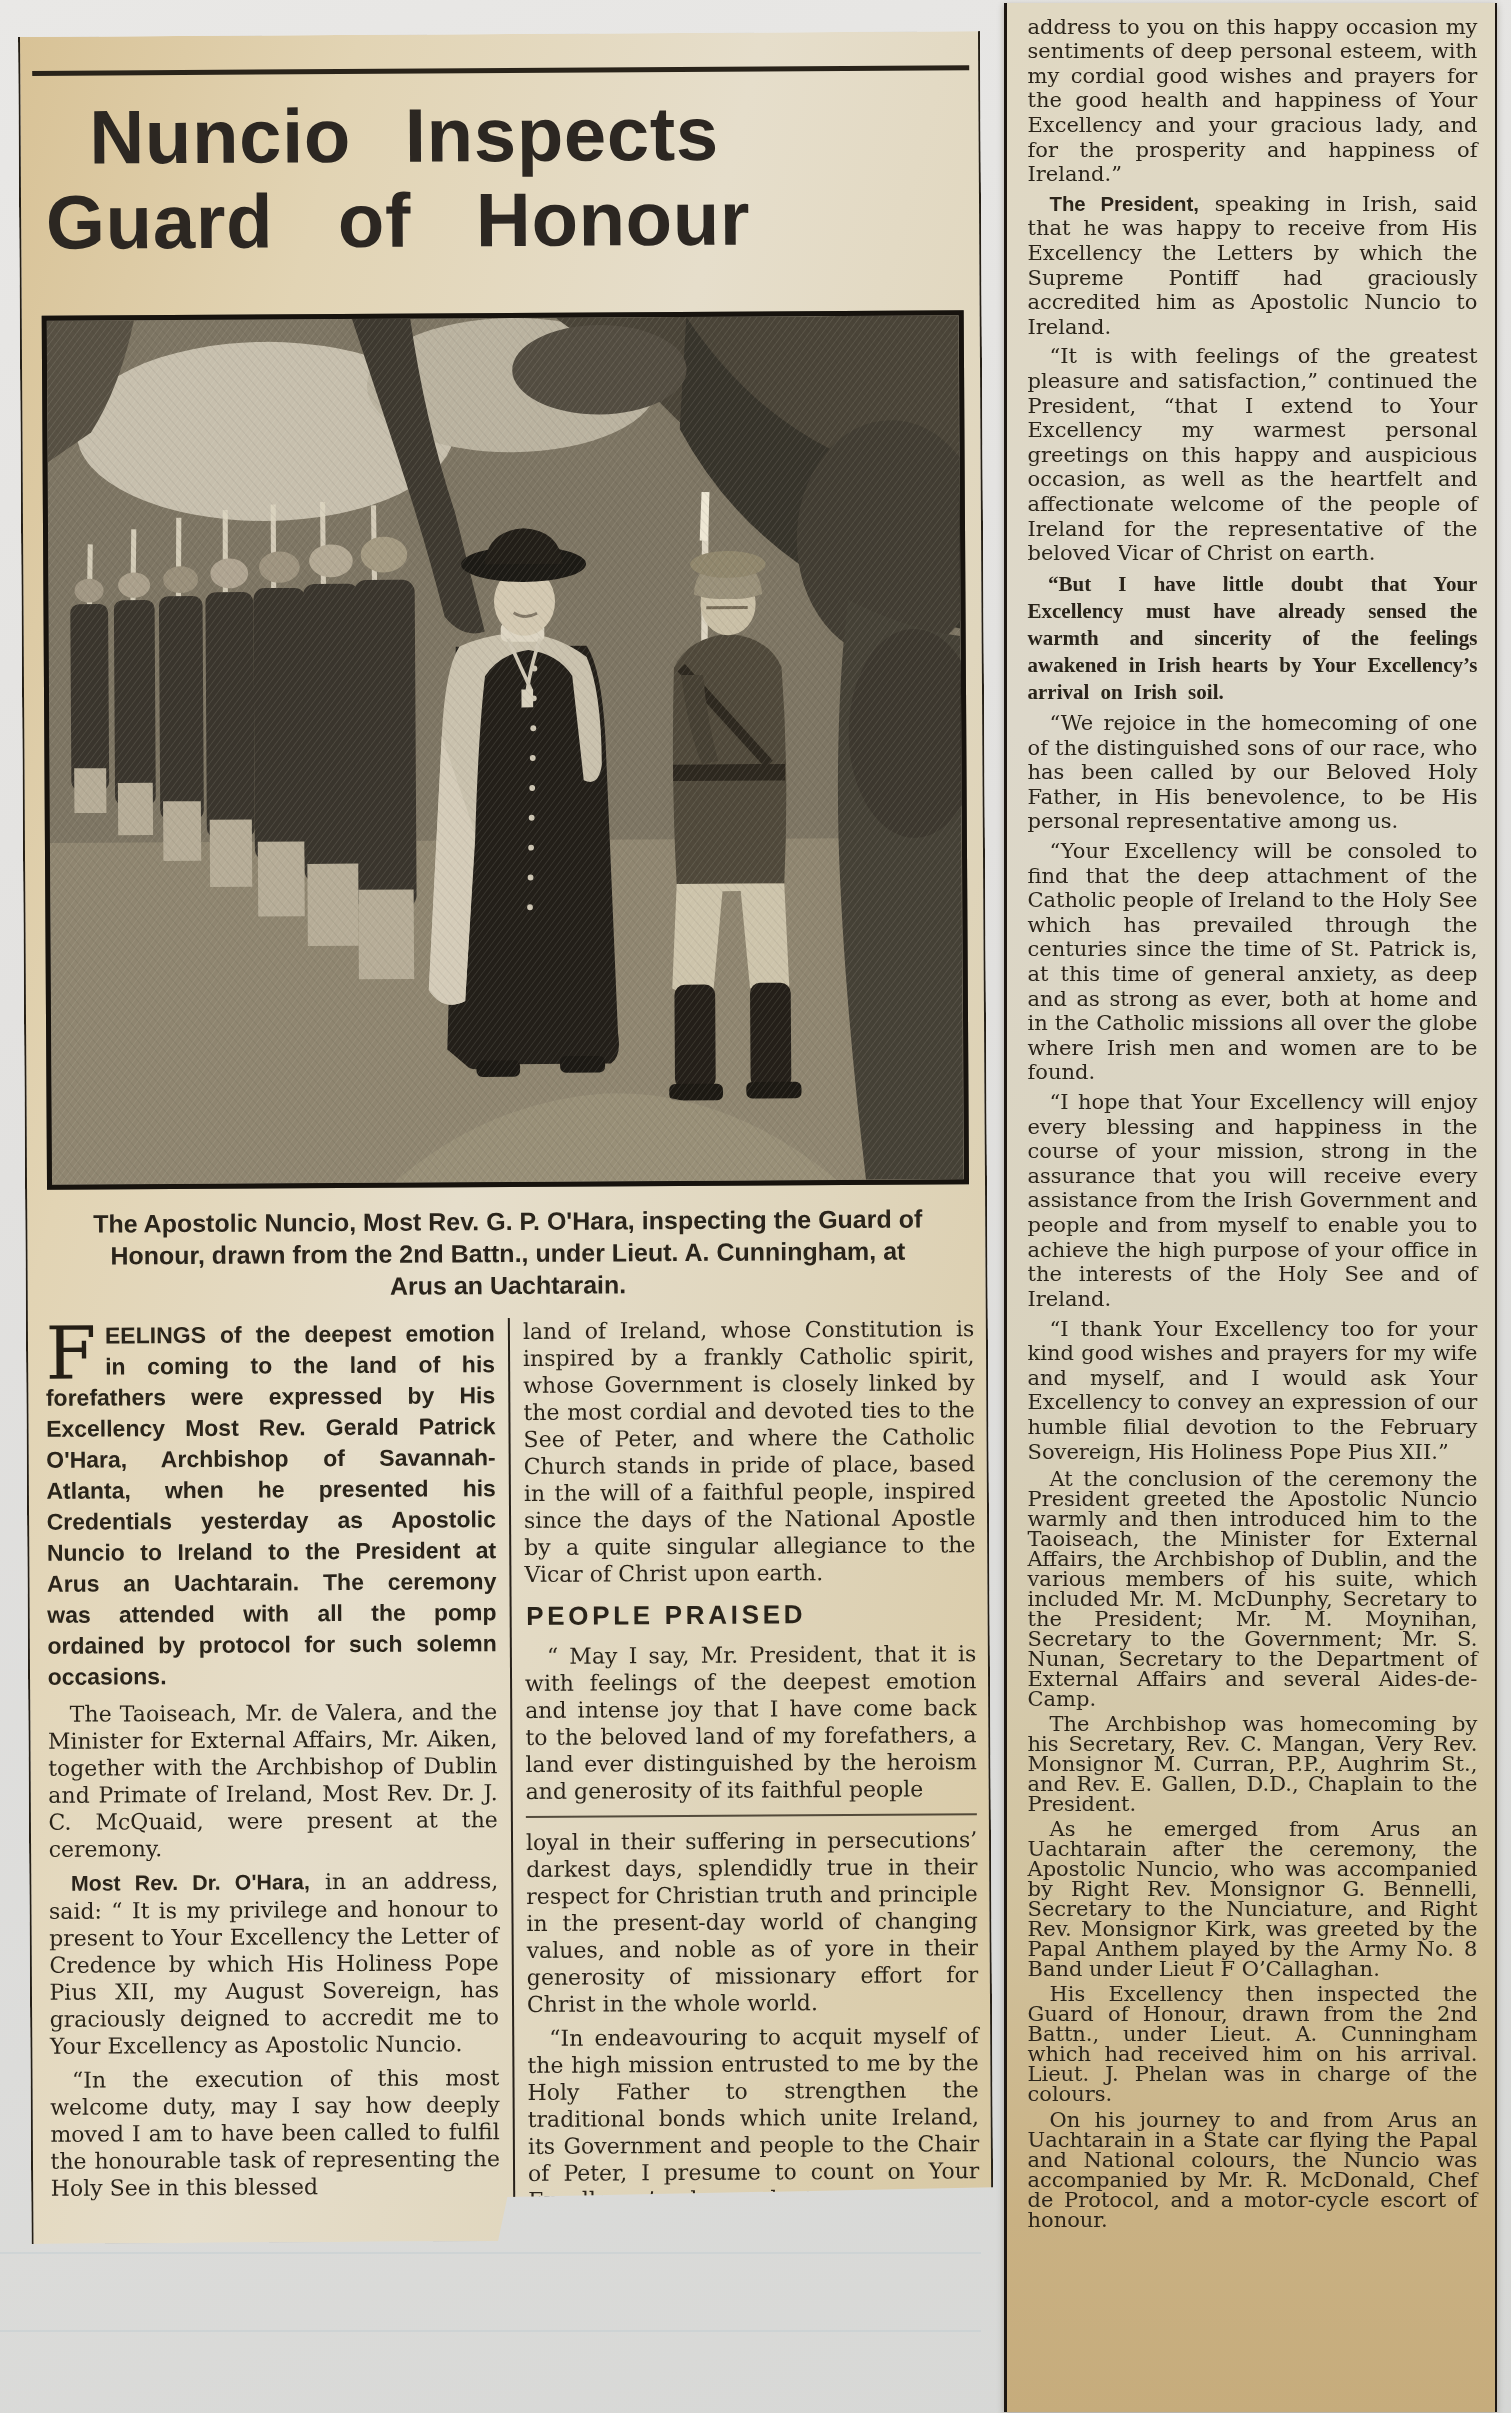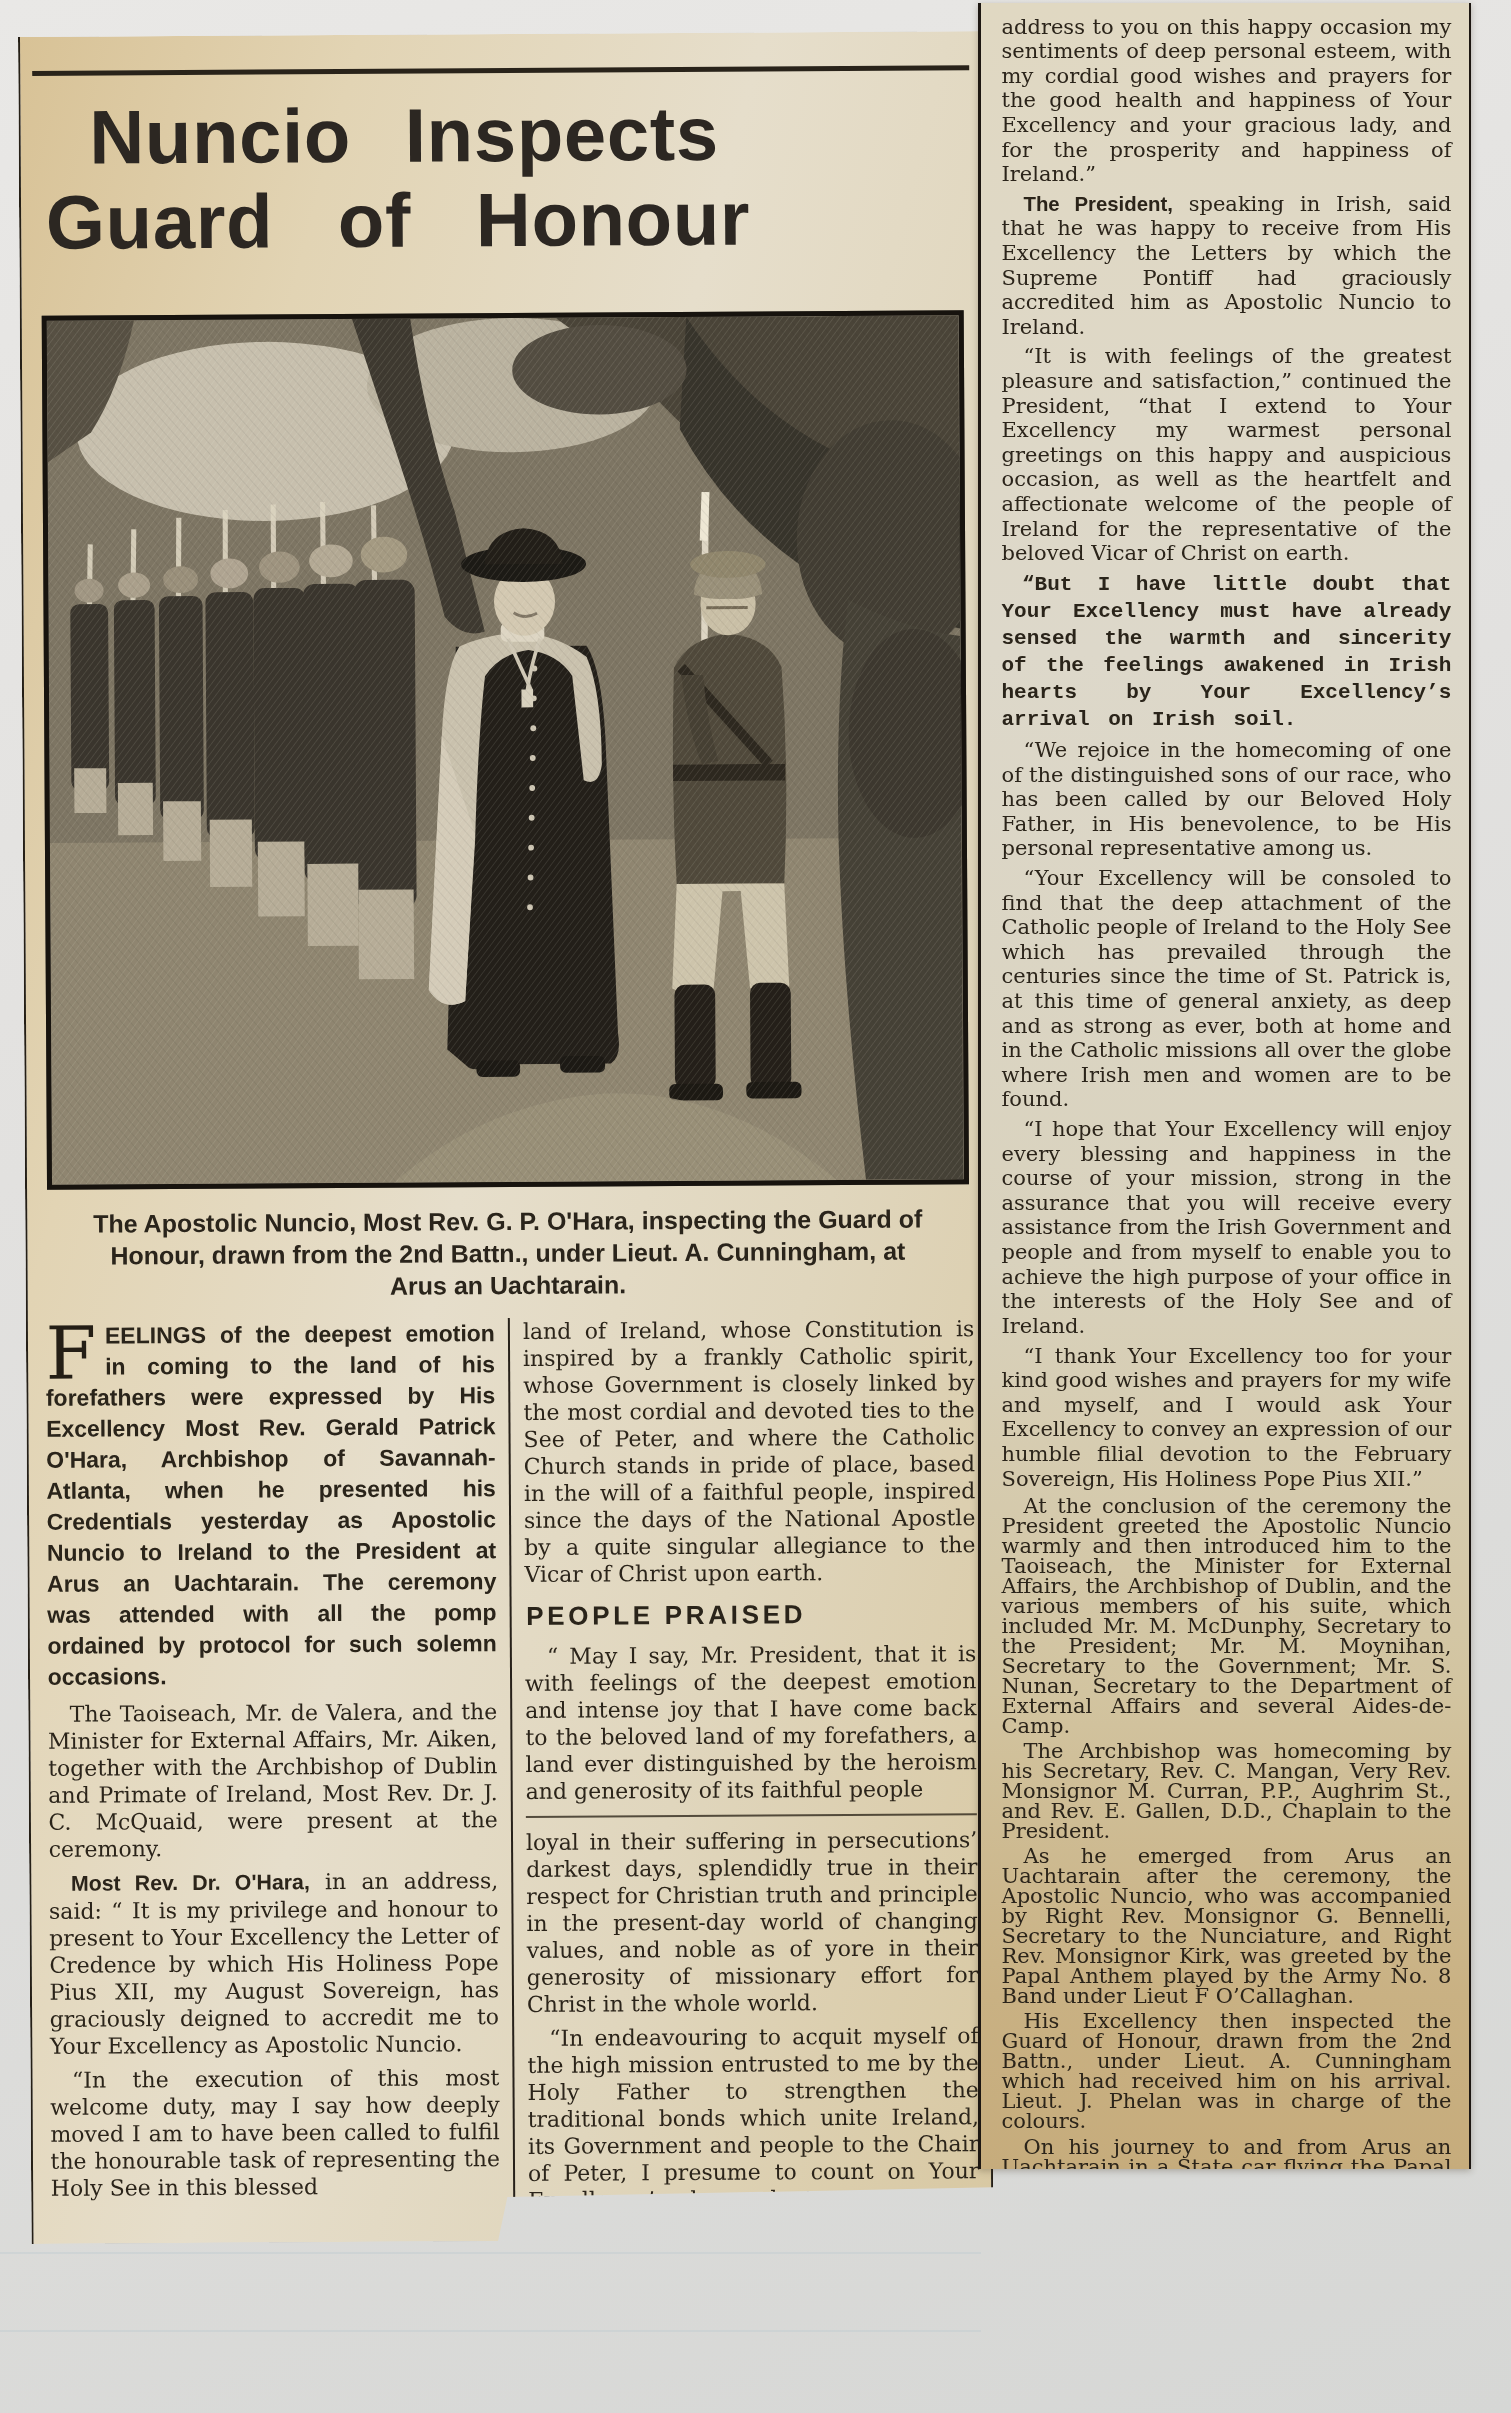--- a/index.html
+++ b/index.html
@@ -57,27 +57,27 @@
   }
   .lead::first-letter{
     font-family:"DejaVu Serif",serif;font-weight:normal;
     font-size:73px;float:left;line-height:56px;padding:4.4px 8.8px 0 0;color:#241e15;
   }
   .heading{
     font-family:"Liberation Sans",sans-serif;font-weight:bold;
     font-size:26px;letter-spacing:3.7px;margin:13px 0 10.3px 1.5px;text-align:left;color:#2a241a;
   }
   .boldsans{
-    font-family:Liberation Mono, monospace;font-weight:bold;
+    font-family:Liberation Serif, serif;font-weight:bold;
     font-size:22px;line-height:29px;text-align:justify;text-indent:20.5px;word-spacing:5.9px;color:#2a241a;
   }
 
   
   .clip-right{
-    position:absolute;left:978px;top:2.9px;width:493px;height:2166px;
+    position:absolute;left:1004px;top:2.9px;width:493px;height:2409px;
     background:linear-gradient(to bottom,#e0d8c2 0%,#ddd8ca 30%,#d9d2bd 58%,#d2c4a0 78%,#c9b183 92%,#c6ac7c 100%);
     border-left:3.7px solid #1d1712;border-right:2.2px solid #1d1712;
     box-shadow:0 1.5px 6.6px rgba(60,50,30,.3);
     padding:11.7px 17.6px 5.9px 20.5px;box-sizing:border-box;overflow:hidden;color:#2b241a;
   }
   .clip-right .body{font-size:21px;line-height:24.6px;}
   .clip-right .boldsans{font-size:21px;line-height:27px;}
   .clip-right .small{font-size:21px;line-height:20px;}
   .clip-right .para{margin-bottom:5.1px;}
 </style>

